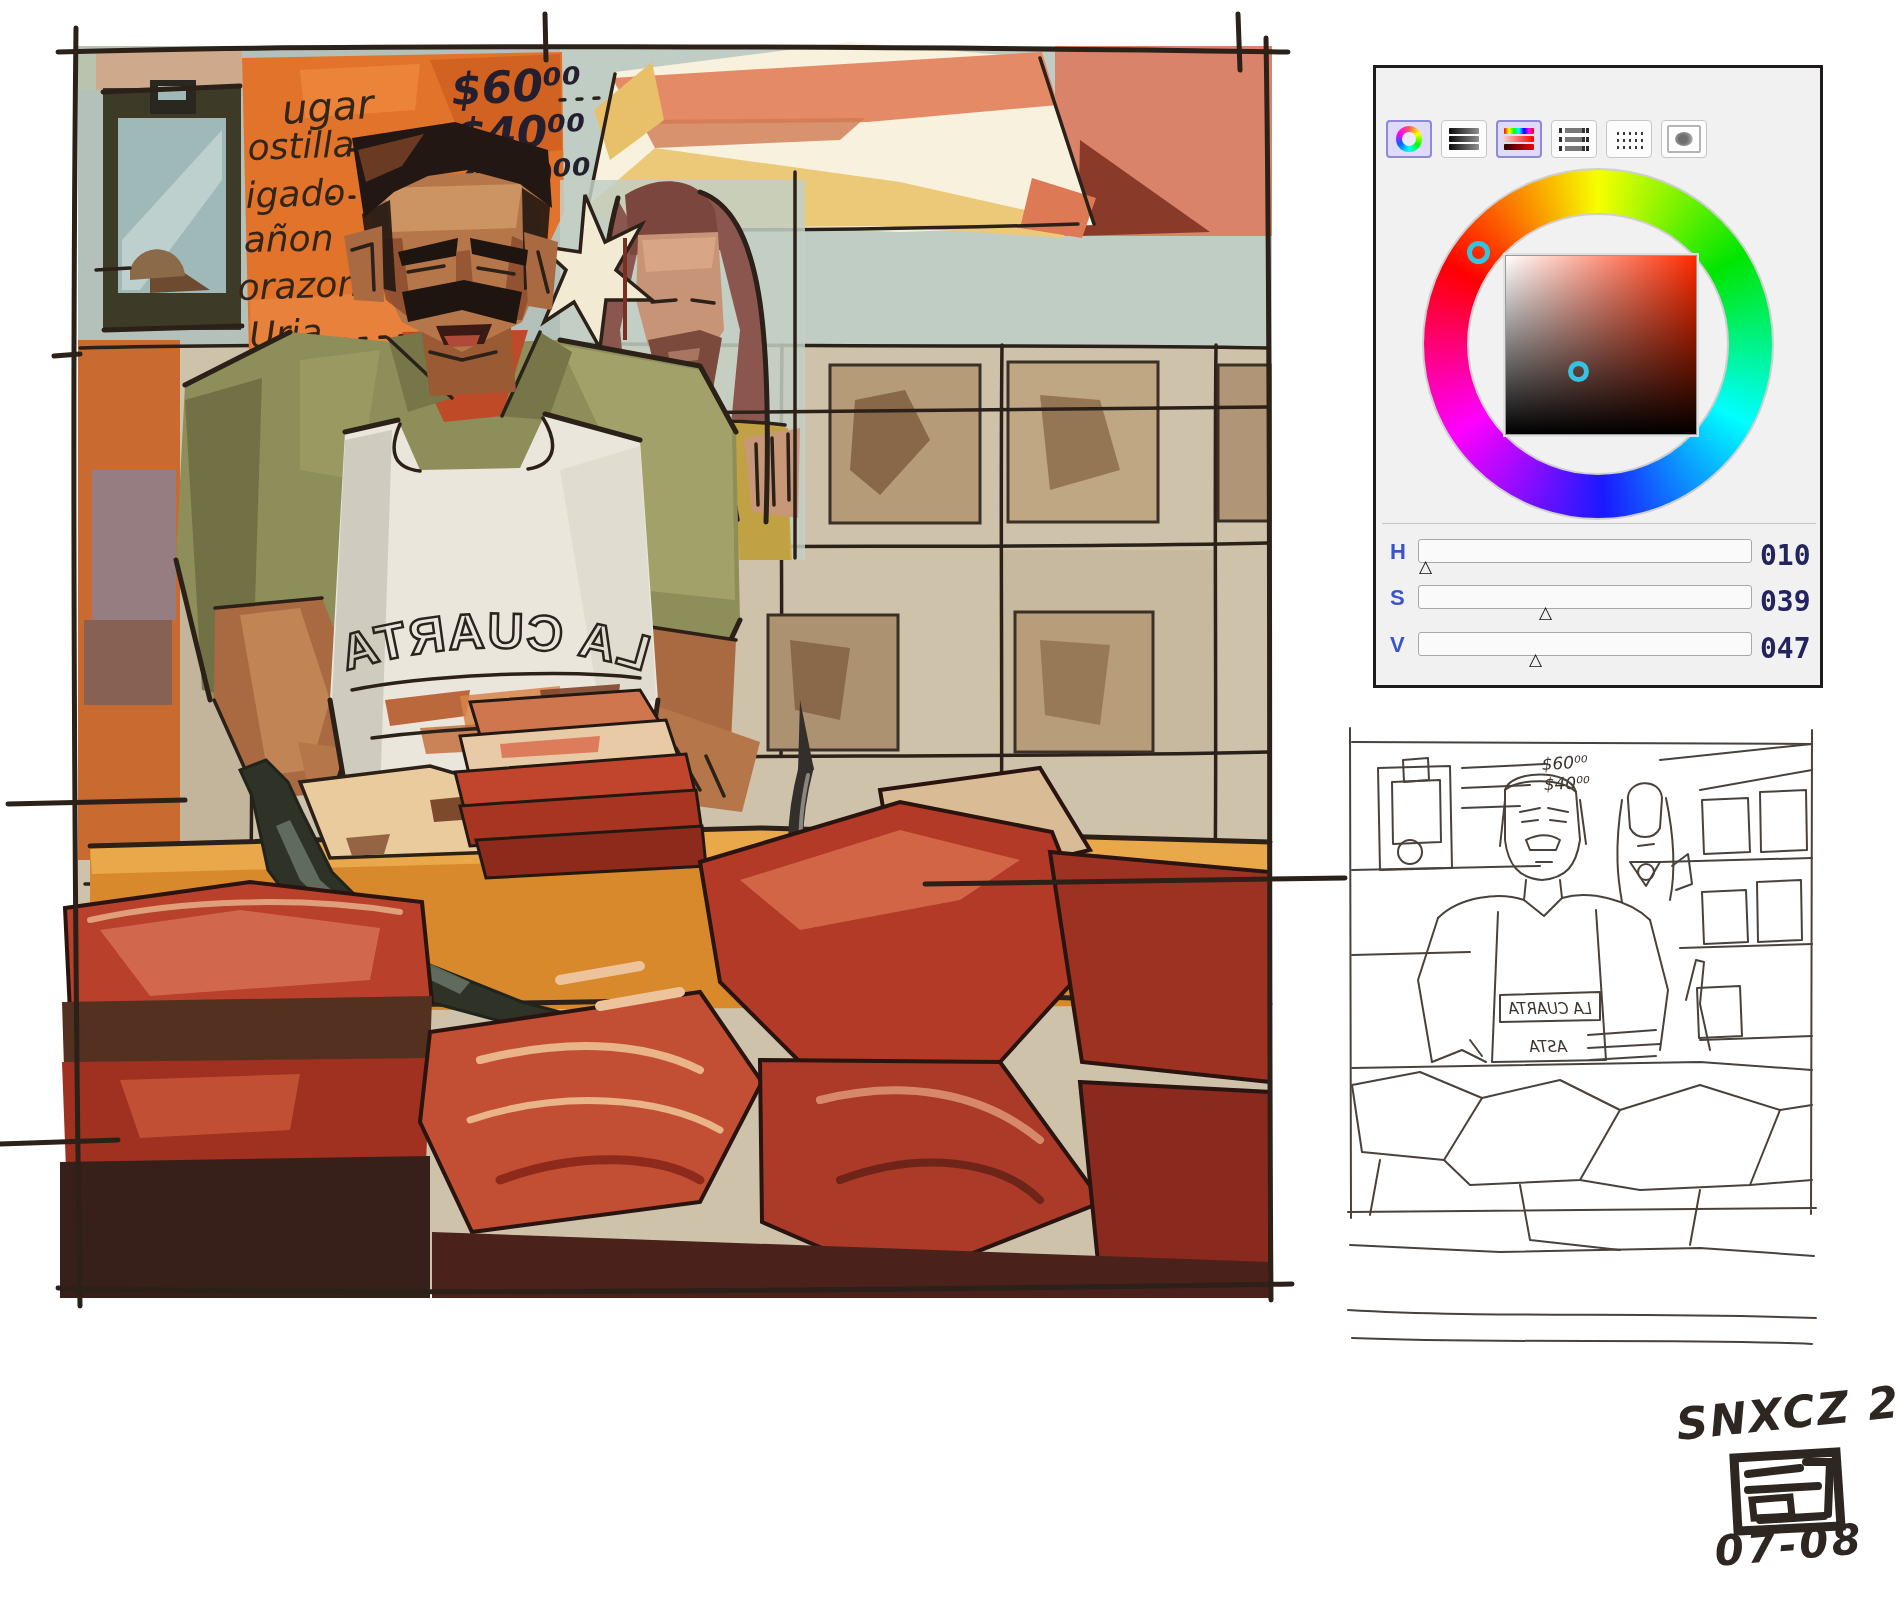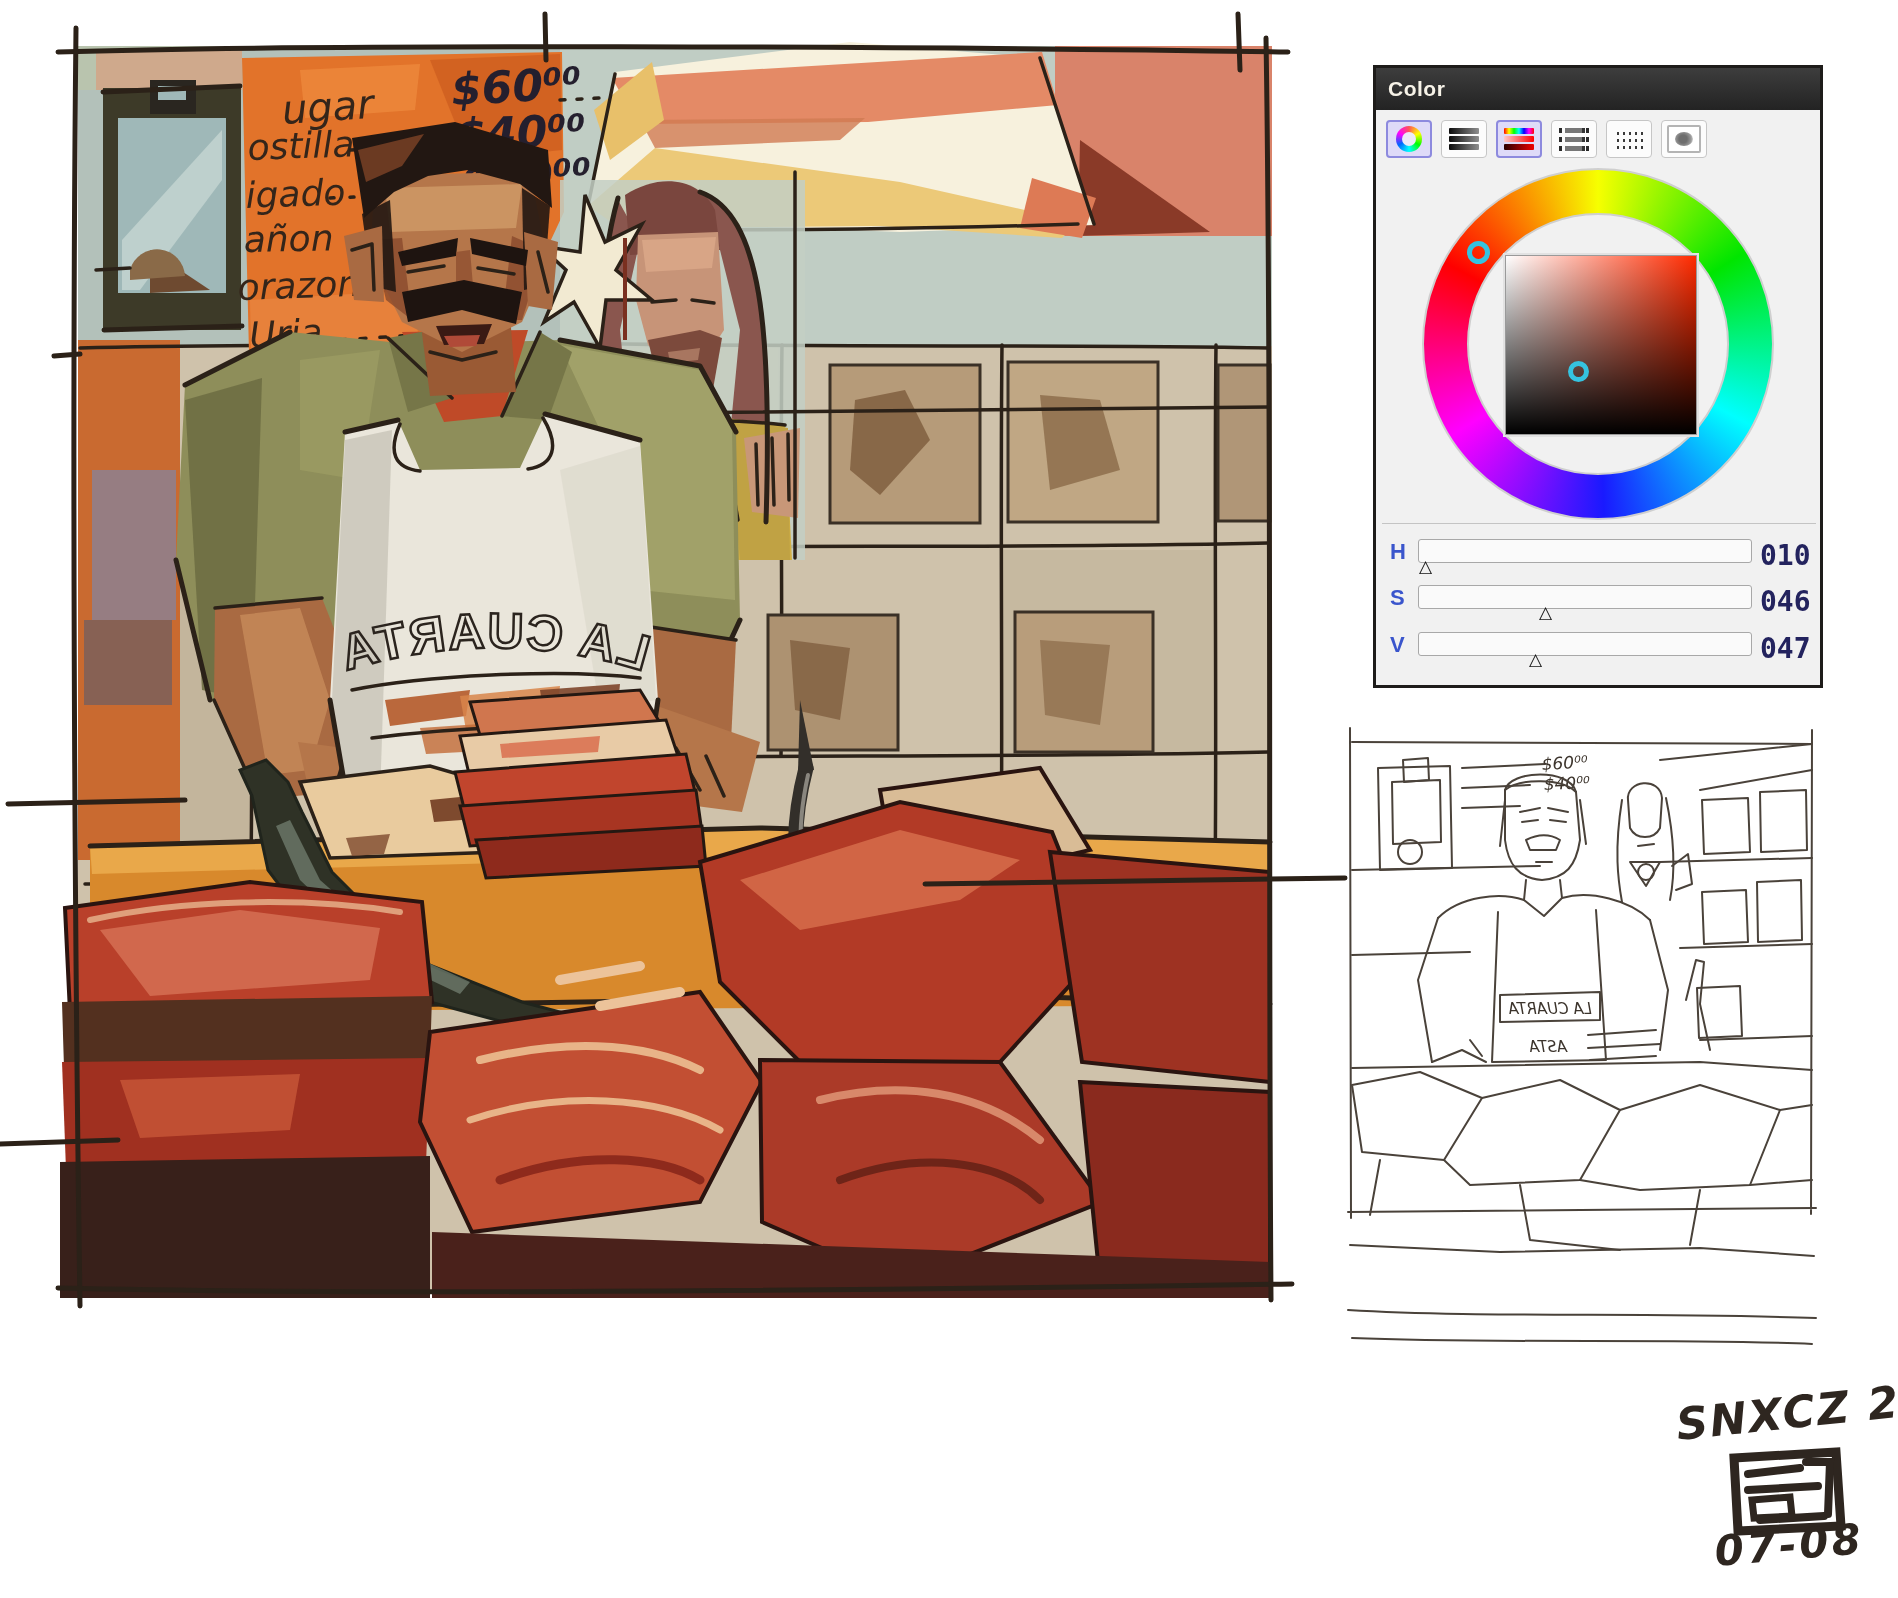--- a/index.html
+++ b/index.html
@@ -371,21 +371,20 @@
       <path stroke-width="8" d="M1748,1490 L1818,1486"></path>
       <path stroke-width="7" d="M1752,1500 L1790,1497 L1792,1516 L1754,1518 Z"></path>
       <path stroke-width="8" d="M1760,1520 L1824,1516"></path>
     </g>
     <text class="sig-txt" x="1716" y="1566" font-size="42" transform="rotate(-5 1716 1566)" letter-spacing="3">07-08</text>
   </g>
 </svg>
 
 
 <div id="color-panel">
-  <div class="titlebar">Color</div>
 
   <div class="toolbar">
     <div class="tool-btn sel">
           <span class="icon-ring">
             <i></i>
           </span>
         </div>
     <div class="tool-btn">
           <span class="bars">
             <b class="rgbbar"></b>
@@ -429,21 +428,21 @@
   <div class="slider-row" style="top:471px;">
     <span class="lab">H</span>
     <span class="slider-frame"><span class="slider-bar hbar"></span></span>
     <span class="tri" style="left:43px;">△</span>
     <span class="slider-val">010</span>
   </div>
   <div class="slider-row" style="top:517px;">
     <span class="lab">S</span>
     <span class="slider-frame"><span class="slider-bar sbar"></span></span>
     <span class="tri" style="left:163px;">△</span>
-    <span class="slider-val">046</span>
+    <span class="slider-val">039</span>
   </div>
   <div class="slider-row" style="top:564px;">
     <span class="lab">V</span>
     <span class="slider-frame"><span class="slider-bar vbar"></span></span>
     <span class="tri" style="left:153px;">△</span>
     <span class="slider-val">047</span>
   </div>
 </div>
 </div>
 

